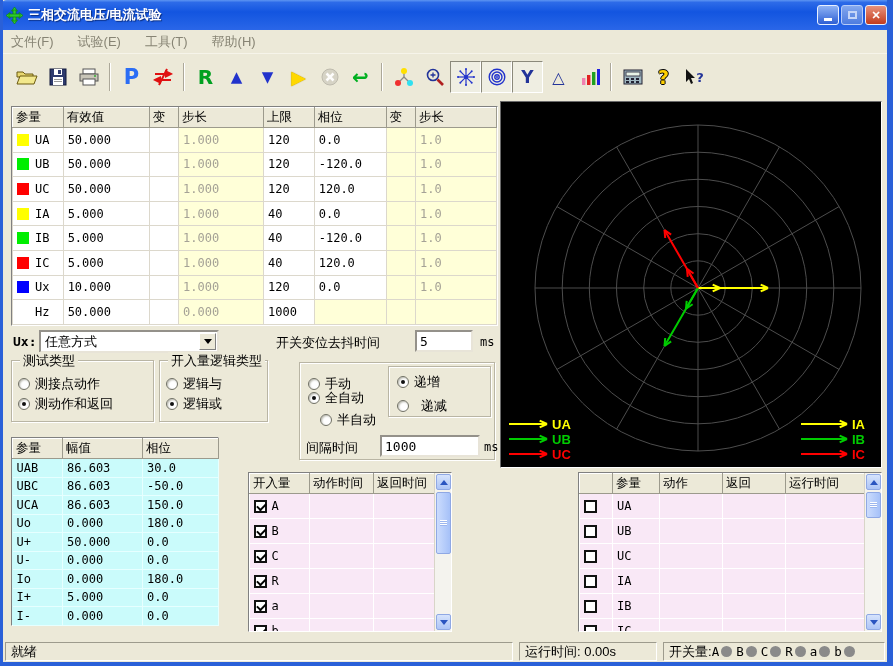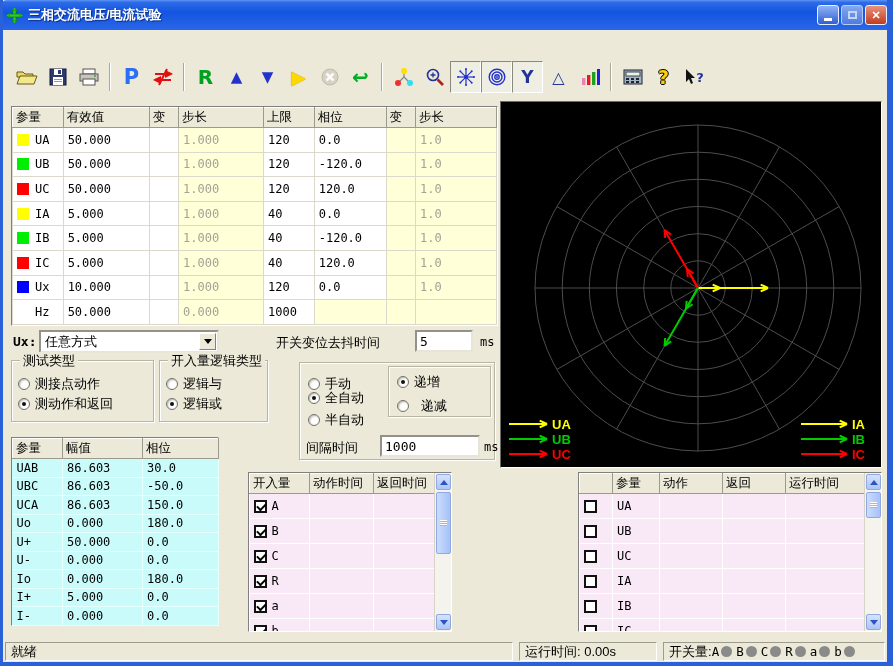--- a/index.html
+++ b/index.html
@@ -130,20 +130,26 @@
       <div class="wbtn min">
           <div class="minglyph"></div>
         </div>
       <div class="wbtn max">
           <div class="maxglyph"></div>
         </div>
       <div class="wbtn close">✕</div>
     </div>
   </div>
 
+  <div class="menubar" id="menubar">
+      <span class="menu-item">文件(F)</span>
+      <span class="menu-item">试验(E)</span>
+      <span class="menu-item">工具(T)</span>
+      <span class="menu-item">帮助(H)</span>
+    </div>
 
   <div class="toolbar">
     <div class="tbtn">
       <svg width="22" height="18" viewBox="0 0 22 18">
         <path d="M1 4 h6 l2 2 h8 v3 H1z" fill="#E8D870" stroke="#6b5a10"></path>
         <path d="M4 8 h17 l-3 8 H1z" fill="#F2E88C" stroke="#6b5a10"></path>
       </svg>
     </div>
     <div class="tbtn">
       <svg width="18" height="18" viewBox="0 0 18 18">
@@ -440,21 +446,21 @@
   <div class="gbox" style="left:296px; top:362px; width:196px; height:98px;">
     <div id="radios-mode">
         <label class="radio" style="left: 8px; top: 12px;">
           <span class="rb"></span>
           <span class="rlabel">手动</span>
         </label>
         <label class="radio" style="left: 8px; top: 26px;">
           <span class="rb sel"></span>
           <span class="rlabel">全自动</span>
         </label>
-        <label class="radio" style="left: 8px; top: 48px; text-align: right;">
+        <label class="radio" style="left: 20px; top: 48px; text-align: right;">
           <span class="rb"></span>
           <span class="rlabel">半自动</span>
         </label>
       </div>
     <div class="gbox" style="left:88px; top:3px; width:103px; height:51px;">
       <div id="radios-dir">
           <label class="radio" style="left: 8px; top: 6px;">
             <span class="rb sel"></span>
             <span class="rlabel">递增</span>
           </label>

